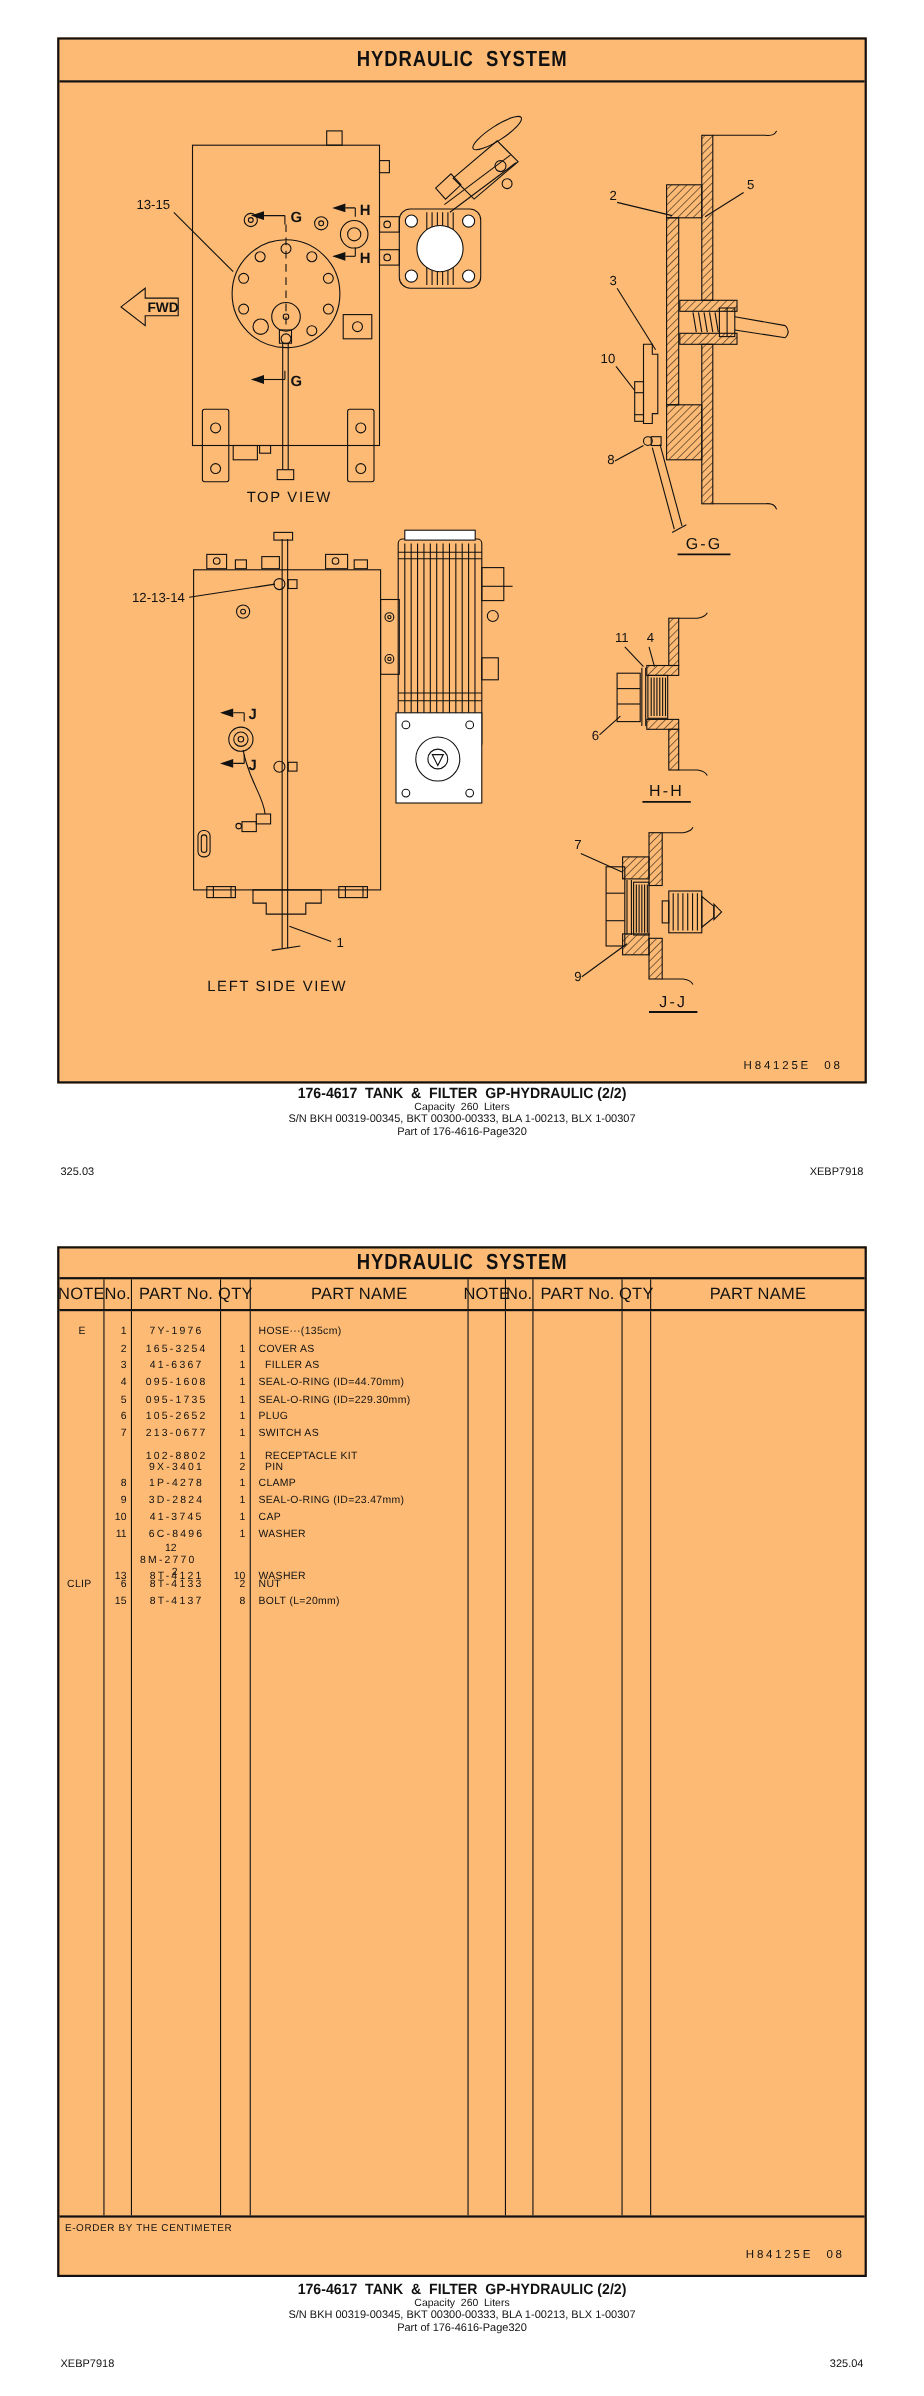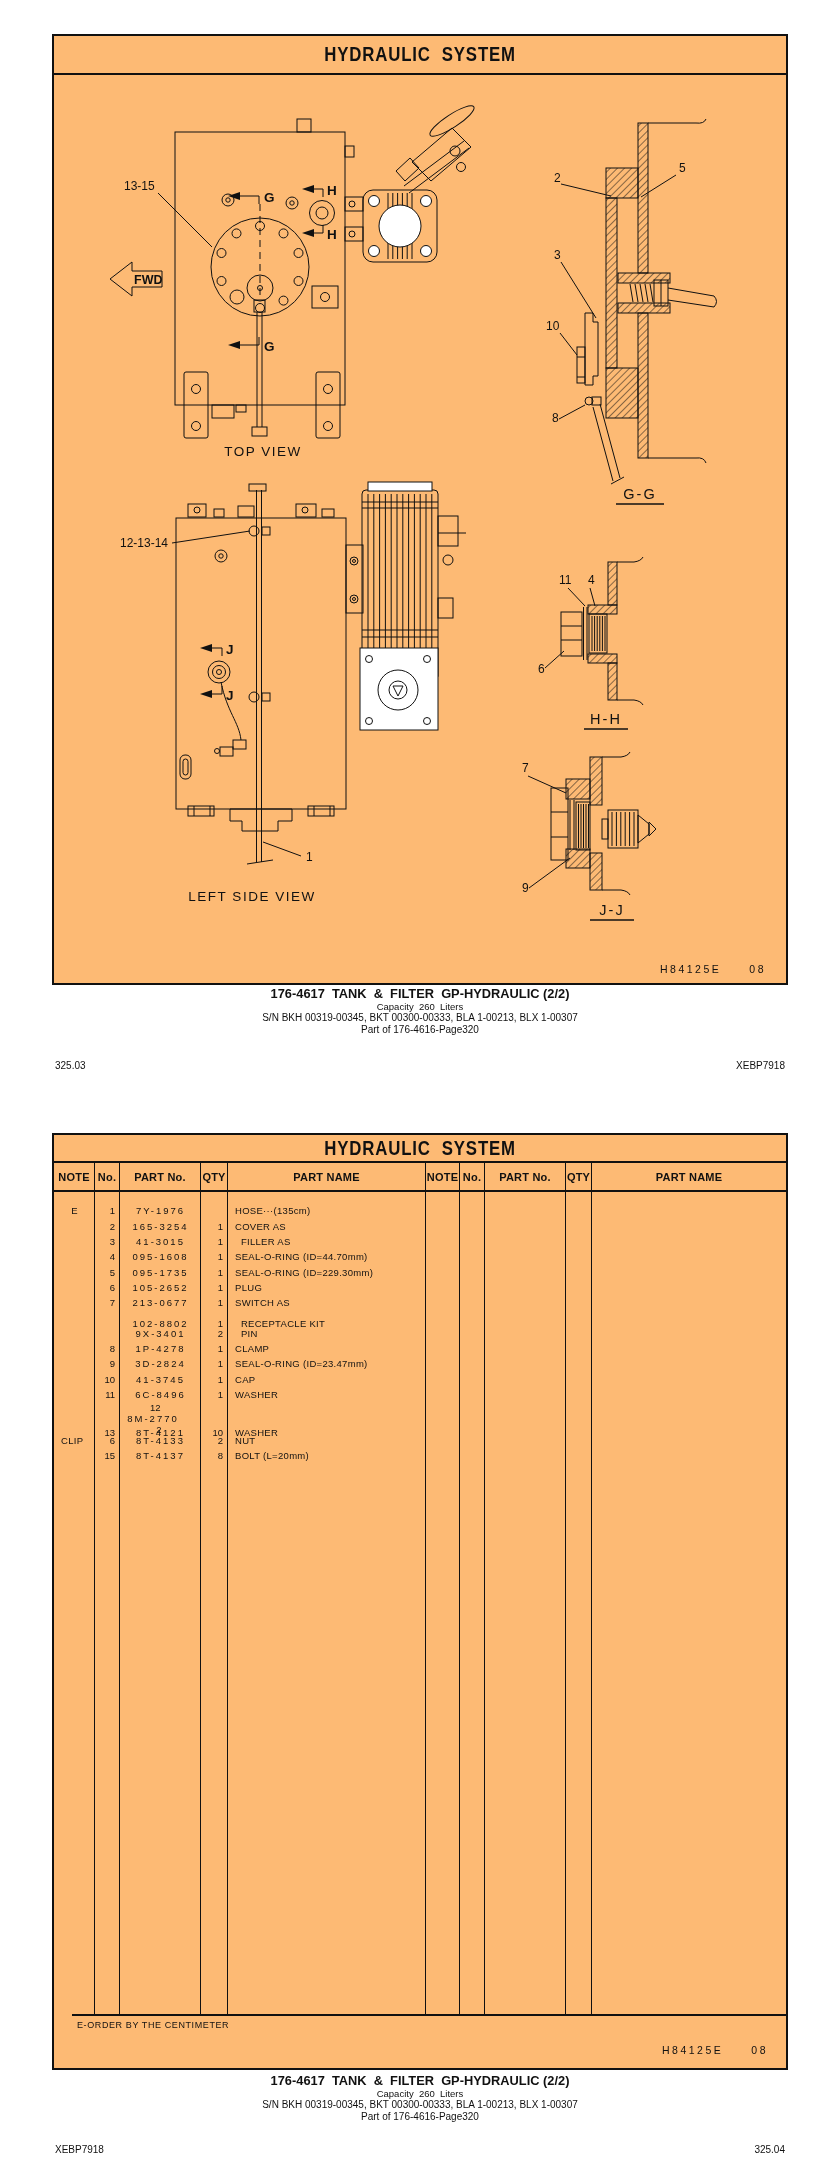--- a/index.html
+++ b/index.html
@@ -15,33 +15,33 @@
   .solid{fill:#111;stroke:none;}
   .wfill{fill:#fff;stroke:#111;stroke-width:1;}
   .t12{font-size:12px;}
   .tletter{font-size:13.5px;font-weight:bold;}
   .tview{font-size:13.5px;letter-spacing:1.5px;}
   .tsec{font-size:14.5px;letter-spacing:2px;}
   .tfwd{font-size:12.5px;font-weight:bold;}
   
   .hrow{display:flex;height:29px;border-bottom:2px solid #111;box-sizing:border-box;}
   .hcell{border-right:1px solid #111;display:flex;align-items:center;justify-content:center;
-         font-size:11px;box-sizing:border-box;height:100%;letter-spacing:0.2px;font-weight:bold;}
+         font-size:15px;box-sizing:border-box;height:100%;letter-spacing:0.2px;}
   .hcell:last-child{border-right:none;}
   .tbody{position:relative;box-sizing:border-box;}
   .vline{position:absolute;top:0;bottom:0;width:1px;background:#111;}
   .prow{position:absolute;left:0;display:flex;height:15.4px;align-items:center;font-size:9.5px;}
   .c-note{width:41px;text-align:center;box-sizing:border-box;}
   .c-no{width:25px;text-align:right;padding-right:5px;box-sizing:border-box;}
   .c-part{width:81px;text-align:center;letter-spacing:2px;box-sizing:border-box;white-space:nowrap;}
   .c-qty{width:27px;text-align:right;padding-right:5px;box-sizing:border-box;}
   .c-name{width:198px;padding-left:7px;box-sizing:border-box;white-space:pre;letter-spacing:0.3px;}
   .tfoot{position:relative;border-top:2px solid #111;box-sizing:border-box;}
   .order-note{position:absolute;top:4px;left:5px;font-size:9px;letter-spacing:0.6px;}
-  .plate{position:absolute;display:flex;gap:28px;letter-spacing:2.5px;font-size:10.5px;white-space:pre;}
+  .plate{position:absolute;display:flex;gap:12px;letter-spacing:2.5px;font-size:10.5px;white-space:pre;}
   .caption{position:absolute;left:0;width:100%;text-align:center;}
   .cap-title{font-size:13.5px;font-weight:bold;white-space:pre;transform:scaleX(0.95);transform-origin:50% 50%;line-height:14px;}
   .cap-sub{font-size:9.5px;line-height:11px;white-space:pre;}
   .cap-sn{font-size:10px;line-height:11.5px;white-space:pre;}
   .pfooter{position:absolute;font-size:10px;}
 </style>
 </head>
 <body>
 
 <div class="canvas">
@@ -403,21 +403,21 @@
         <div class="prow" style="top: 26.33px;">
           <div class="c-note"></div>
           <div class="c-no">2</div>
           <div class="c-part">165-3254</div>
           <div class="c-qty">1</div>
           <div class="c-name">COVER AS</div>
         </div>
         <div class="prow" style="top: 41.66px;">
           <div class="c-note"></div>
           <div class="c-no">3</div>
-          <div class="c-part">41-3015</div>
+          <div class="c-part">41-6367</div>
           <div class="c-qty">1</div>
           <div class="c-name">  FILLER AS</div>
         </div>
         <div class="prow" style="top: 56.99px;">
           <div class="c-note"></div>
           <div class="c-no">4</div>
           <div class="c-part">095-1608</div>
           <div class="c-qty">1</div>
           <div class="c-name">SEAL-O-RING (ID=44.70mm)</div>
         </div>
@@ -507,21 +507,21 @@
         </div>
         <div class="prow" style="top: 256.28px;">
           <div class="c-note"></div>
           <div class="c-no">15</div>
           <div class="c-part">8T-4137</div>
           <div class="c-qty">8</div>
           <div class="c-name">BOLT (L=20mm)</div>
         </div>
       </div>
 
-    <div class="tfoot" style="height:52px;margin-left:18px;">
+    <div class="tfoot" style="height:52px;">
       <div class="order-note">E-ORDER BY THE CENTIMETER</div>
       <div class="plate" style="right:18px;bottom:10px;">
         <span>H84125E</span>
         <span>08</span>
       </div>
     </div>
   </div>
 
   <div class="caption" style="top:2074px;">
     <div class="cap-title">176-4617  TANK  &amp;  FILTER  GP-HYDRAULIC (2/2)</div>

